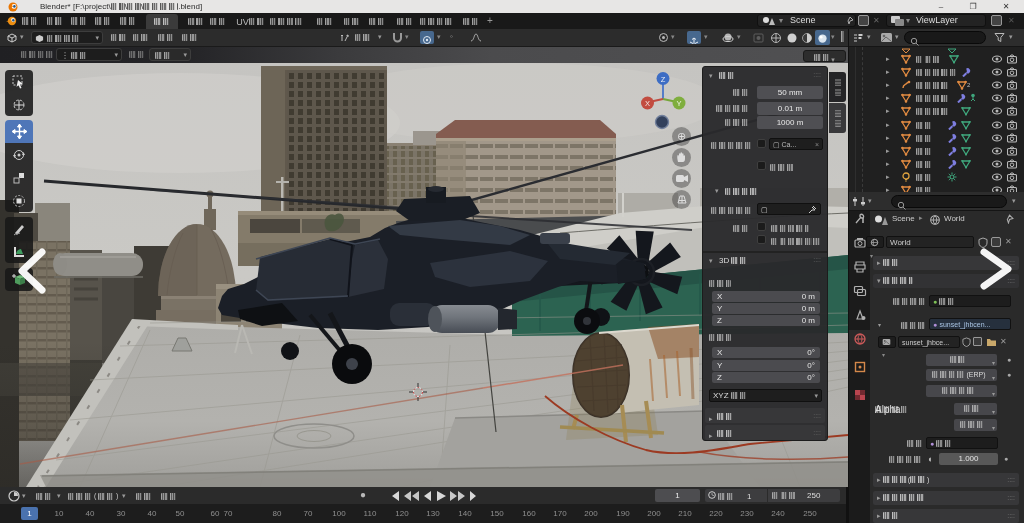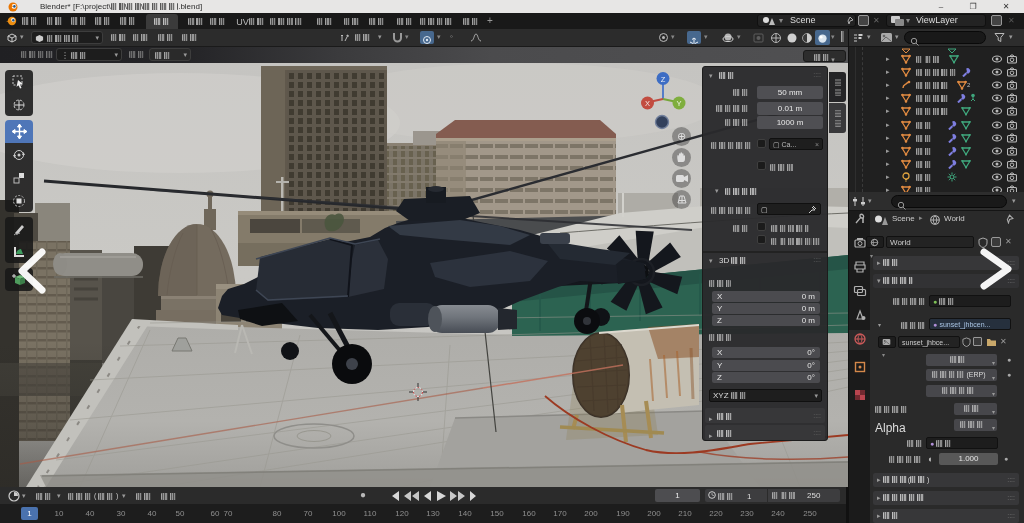--- a/index.html
+++ b/index.html
@@ -991,21 +991,21 @@
       </svg>
  <span class="abs" style="left:151px;top:145px;color:#999;font-size:8px">✕</span>
 
  <div class="pb" style="left:77px;top:162px;width:71px;background:#47474b"><span class="z" style="width:17px"></span> <span style="color:#999;font-size:6px;float:right;margin:3px 2px 0 0">▾</span></div>
  <span class="abs" style="left:158px;top:164px;color:#aaa;font-size:7px">●</span>
  <div class="pb" style="left:77px;top:177px;width:71px;background:#47474b"><span class="z" style="width:34px"></span><span style="color:#ddd;font-size:7px">(ERP)</span><span style="color:#999;font-size:6px;float:right;margin:3px 2px 0 0">▾</span></div>
  <span class="abs" style="left:158px;top:179px;color:#aaa;font-size:7px">●</span>
  <div class="pb" style="left:77px;top:193px;width:71px;background:#47474b"><span class="z" style="width:34px"></span><span style="color:#999;font-size:6px;float:right;margin:3px 2px 0 0">▾</span></div>
  <span class="z abs" style="left:26px;top:214px;width:34px"></span>
  <div class="pb" style="left:105px;top:211px;width:43px;background:#47474b"><span class="z" style="width:17px"></span><span style="color:#999;font-size:6px;float:right;margin:3px 2px 0 0">▾</span></div>
- <span class="r" style="left:26px;top:229px;font-size:12px;color:#ddd">Alpha</span>
+ <span class="r" style="left:26px;top:212px;font-size:10px;color:#ddd">Alpha</span>
  <div class="pb" style="left:105px;top:227px;width:43px;background:#47474b"><span class="z" style="width:25px"></span><span style="color:#999;font-size:6px;float:right;margin:3px 2px 0 0">▾</span></div>
  <span class="z abs" style="left:58px;top:248px;width:17px"></span>
  <div class="dk" style="left:77px;top:245px;width:72px"><span style="color:#b08fd8;font-size:7px">●</span> <span class="z" style="width:17px"></span></div>
  <span class="z abs" style="left:40px;top:264px;width:34px"></span>
  <span class="abs" style="left:79px;top:262px;color:#bbb;font-size:9px">◐</span>
  <div class="pb" style="left:90px;top:261px;width:59px;background:#585858">1.000</div>
  <span class="abs" style="left:155px;top:263px;color:#aaa;font-size:7px">●</span>
 
  <div class="pph" style="top:281px"><span style="color:#999;font-size:7px">▸</span> <span class="z zw" style="width:25px"></span><span style="color:#ddd;font-size:7px">(</span><span class="z zw" style="width:17px"></span><span style="color:#ddd;font-size:7px">)</span><span style="float:right;color:#777;font-size:7px">::::</span></div>
  <div class="pph" style="top:299px"><span style="color:#999;font-size:7px">▸</span> <span class="z zw" style="width:42px"></span><span style="float:right;color:#777;font-size:7px">::::</span></div>

